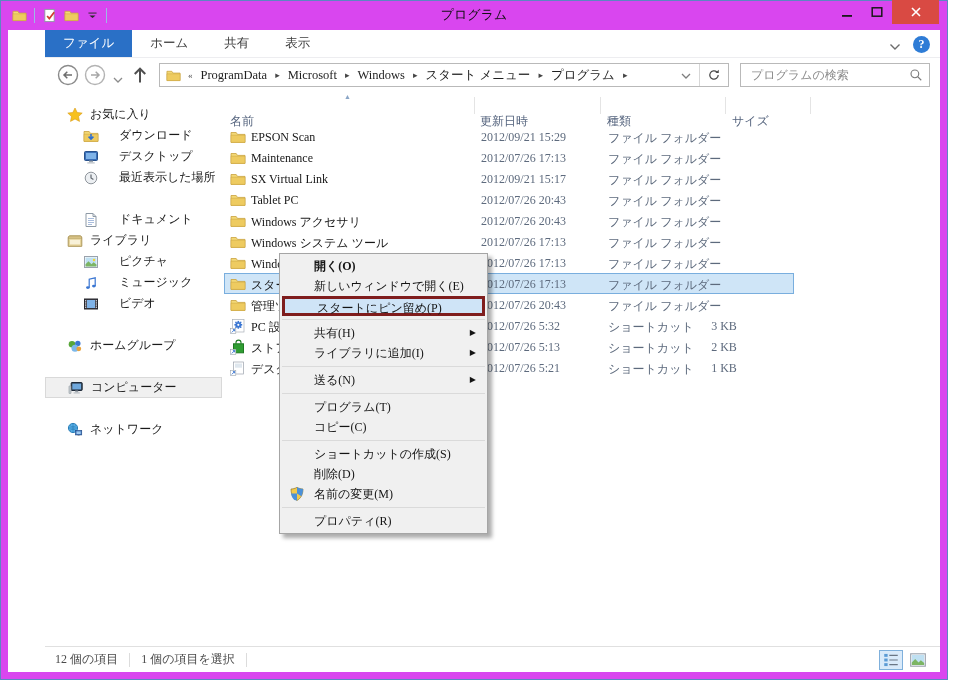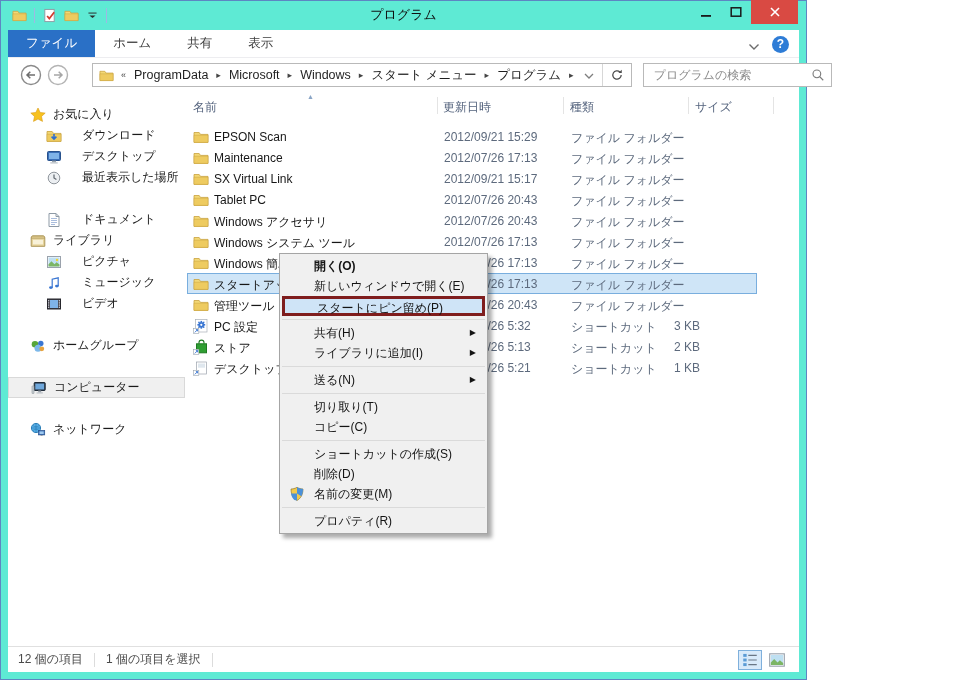--- a/index.html
+++ b/index.html
@@ -2,34 +2,34 @@
 <html><head>
 <meta charset="utf-8">
 <style>
   * { box-sizing: border-box; }
   html,body { margin:0; padding:0; }
   body {
     width:960px; height:680px; overflow:hidden;
     font-family:"Liberation Sans","DejaVu Sans",sans-serif;
     font-size:12px; color:#1a1a1a; background:#fff;
   }
-  .window { position:relative; width:807px; height:680px; background:#5eead4; box-shadow: inset 0 0 0 1px #5d86c2; }
+  .window { position:relative; width:948px; height:680px; background:#d946ef; box-shadow: inset 0 0 0 1px #5d86c2; font-family: Liberation Serif, serif; }
 
   
   .titlebar { position:absolute; left:0; top:0; right:0; height:30px; display:flex; align-items:center; }
   .qat { display:flex; align-items:center; gap:7px; padding-left:12px; }
   .qat .ic { width:15px; height:15px; display:inline-block; }
   .qat-sep { width:1px; height:15px; background:#9db9e4; }
   .win-title { position:absolute; left:0; right:0; text-align:center; font-size:13px; color:#101010; pointer-events:none; }
   .win-controls { position:absolute; right:9px; top:0; height:24px; display:flex; }
   .wc-btn { width:30px; height:24px; display:flex; align-items:center; justify-content:center; }
   .wc-close { width:47px; background:#d94a43; }
 
   
-  .client { position:absolute; left:8px; top:30px; right:8px; bottom:8px; background:#fff; display:flex; flex-direction:column; }
+  .client { position:absolute; left:8px; top:30px; right:8px; bottom:8px; background:#fff; display:flex; flex-direction:column;padding-left:37px; }
 
   
   .tabrow { height:28px; display:flex; align-items:stretch; background:#fff; border-bottom:1px solid #ededf0; position:relative; }
   .tab { padding:0 18px; display:flex; align-items:center; font-size:12.5px; color:#3c3c3c; }
   .tab-file { background:#2a70c6; color:#fff; }
   .tabrow-right { position:absolute; right:10px; top:0; height:28px; display:flex; align-items:center; gap:12px; }
   .chev-icon { width:12px; height:8px; }
   .help-icon { width:17px; height:17px; border-radius:50%; background:#2e7cd6; color:#fff; font-weight:bold; font-size:12px; display:flex; align-items:center; justify-content:center; }
 
   
@@ -56,21 +56,21 @@
   .sidebar { width:177px; flex:0 0 auto; padding-top:12px; }
   .side-row { height:21px; display:flex; align-items:center; gap:7px; padding-left:22px; white-space:nowrap; }
   .side-row.child { padding-left:38px;gap:20px; }
   .side-row .ic { width:16px; height:16px; flex:0 0 auto; }
   .side-row.sel { background:#f0f0f0; border:1px solid #d9d9d9; }
   .side-gap { height:21px; }
 
   
   .filepane { flex:1; position:relative; }
   .fl-header { position:absolute; left:0; top:0; right:0; height:27px; color:#54637d; font-size:12px; }
-  .fl-header .hlabel { position:absolute; top:7px; }
+  .fl-header .hlabel { position:absolute; top:21px; }
   .fl-hsep { position:absolute; top:5px; width:1px; height:17px; background:#e4e4e4; }
   .sortglyph { position:absolute; left:122px; top:1px; font-size:7px; color:#8aa5c6; }
   .fl-rows { position:absolute; left:0; top:27px; right:0; padding-top:7px; }
   .frow { position:relative; height:21px; width:570px; margin-left:2px; border:1px solid transparent; }
   .frow.selected { background:#cfe5f7; border-color:#79aede; }
   .frow .ic { position:absolute; left:5px; top:2px; width:16px; height:16px; }
   .frow .nm { position:absolute; left:26px; top:3px; color:#171717; white-space:nowrap; }
   .frow .dt { position:absolute; left:256px; top:3px; color:#5d6a7d; }
   .frow .tp { position:absolute; left:383px; top:3px; color:#5d6a7d; }
   .frow .sz { position:absolute; left:430px; width:138px; top:3px; color:#5d6a7d; text-align:center; }
@@ -581,21 +581,21 @@
   <div class="ctxmenu" id="ctxMenu">
       <div class="mi bold"><span>開く(O)</span></div>
       <div class="mi"><span>新しいウィンドウで開く(E)</span></div>
       <div class="mi hl"><span>スタートにピン留め(P)</span></div>
       <div class="msep"></div>
       <div class="mi"><span>共有(H)</span><span class="sub">▶</span></div>
       <div class="mi"><span>ライブラリに追加(I)</span><span class="sub">▶</span></div>
       <div class="msep"></div>
       <div class="mi"><span>送る(N)</span><span class="sub">▶</span></div>
       <div class="msep"></div>
-      <div class="mi"><span>切り取り(T)</span></div>
+      <div class="mi"><span>プログラム(T)</span></div>
       <div class="mi"><span>コピー(C)</span></div>
       <div class="msep"></div>
       <div class="mi"><span>ショートカットの作成(S)</span></div>
       <div class="mi"><span>削除(D)</span></div>
       <div class="mi"><span class="micon">
           <svg viewBox="0 0 16 16">
             <path d="M8 1.3c2 1.2 4.2 1.7 6 1.7 0 6-2.5 9.6-6 11.5C4.5 12.6 2 9 2 3c1.8 0 4-.5 6-1.7z" fill="#f2c94c" stroke="#7d6a26" stroke-width=".6"></path>
             <path d="M8 1.3c2 1.2 4.2 1.7 6 1.7 0 3-.6 5.4-1.7 7.3L8 7.6z" fill="#4a90d9"></path>
             <path d="M8 7.6l-6-.1c.5 2.9 1.7 5.1 3.4 6.6L8 14.5z" fill="#4a90d9"></path>
           </svg>

